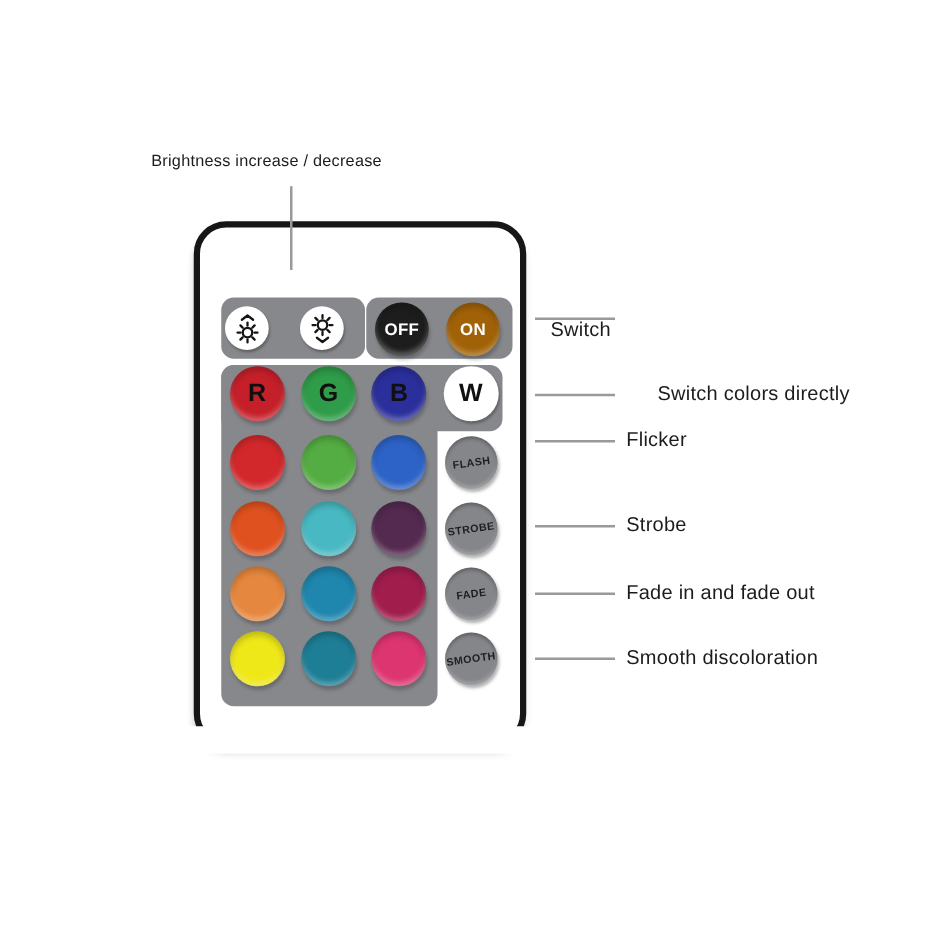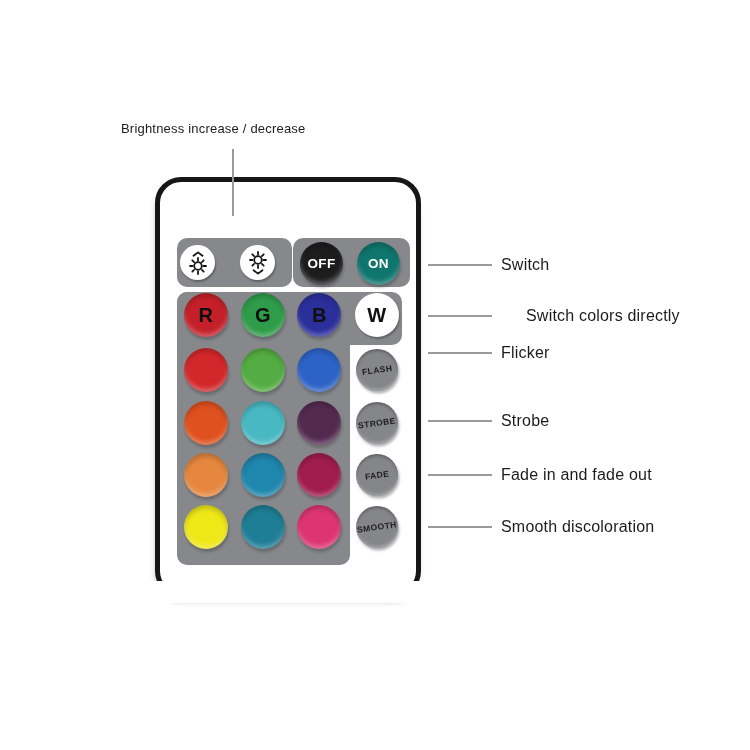--- a/index.html
+++ b/index.html
@@ -103,21 +103,21 @@
         <svg class="icon-svg" width="22" height="24" viewBox="0 0 22 24">
           <g transform="translate(0,-3)">
               <use href="#sun-core"></use>
             </g>
           <path d="M6.5,19.2 L11,22.6 L15.5,19.2" fill="none" stroke="#141414" stroke-width="1.8" stroke-linecap="round" stroke-linejoin="round"></path>
         </svg>
       </span>
     </div>
 
     <div class="key power-key round-3d" style="left: 140px; background: rgb(29, 29, 29); color: rgb(255, 255, 255);">OFF</div>
-    <div class="key power-key round-3d" style="left: 197px; background: #0f766e; color: rgb(255, 255, 255);">ON</div>
+    <div class="key power-key round-3d" style="left: 197px; background: #a16207; color: rgb(255, 255, 255);">ON</div>
 
     <div id="key-grid">
         <div class="key letter-key round-3d" style="left: 23.7px; top: 111px; background: rgb(197, 32, 42);">R</div>
         <div class="key letter-key round-3d" style="left: 80.7px; top: 111px; background: rgb(47, 156, 73);">G</div>
         <div class="key letter-key round-3d" style="left: 137.3px; top: 111px; background: rgb(43, 47, 155);">B</div>
         <div class="key letter-key white-key" style="left: 194.7px; top: 111px; background: rgb(255, 255, 255);">W</div>
         <div class="key color-key round-3d" style="left: 23.7px; top: 166px; background: rgb(210, 40, 44);"></div>
         <div class="key color-key round-3d" style="left: 80.7px; top: 166px; background: rgb(84, 173, 66);"></div>
         <div class="key color-key round-3d" style="left: 137.3px; top: 166px; background: rgb(45, 99, 198);"></div>
         <div class="key color-key round-3d" style="left: 23.7px; top: 219px; background: rgb(223, 81, 31);"></div>
@@ -139,21 +139,21 @@
           <span>FADE</span>
         </div>
         <div class="key mode-key" style="left: 195.7px; top: 324px;">
           <span>SMOOTH</span>
         </div>
       </div>
   </div>
 
   <div class="white-band"></div>
 
-  <div class="ann" style="top:254px;">
+  <div class="ann" style="top:254px;flex-direction:column;">
     <div class="leader"></div>
     <div class="ann-label">Switch</div>
   </div>
   <div class="ann" style="top:305px;gap:25px;">
     <div class="leader"></div>
     <div class="ann-label">Switch colors directly</div>
   </div>
   <div class="ann" style="top:342px;">
     <div class="leader"></div>
     <div class="ann-label">Flicker</div>

